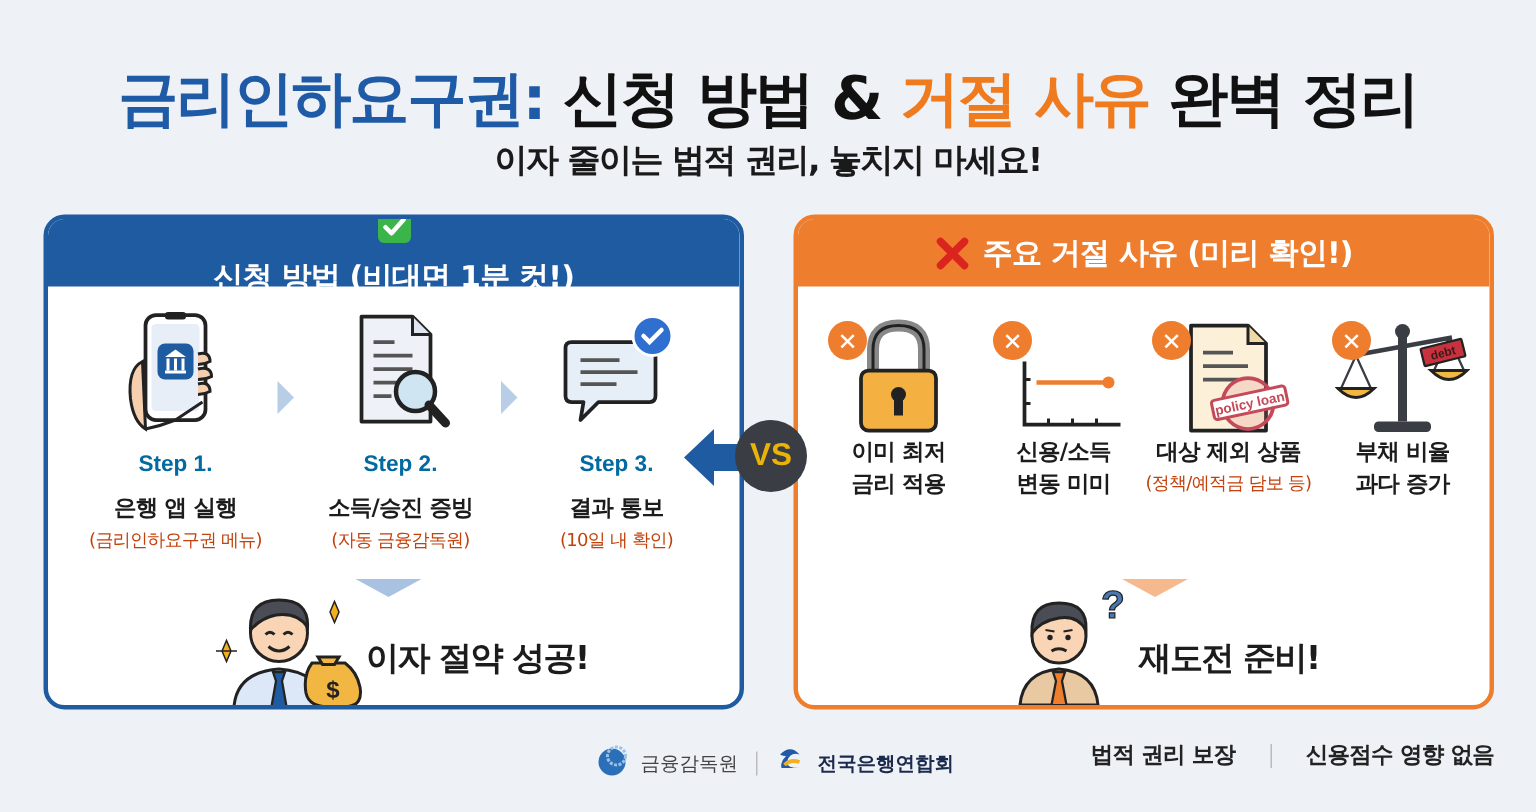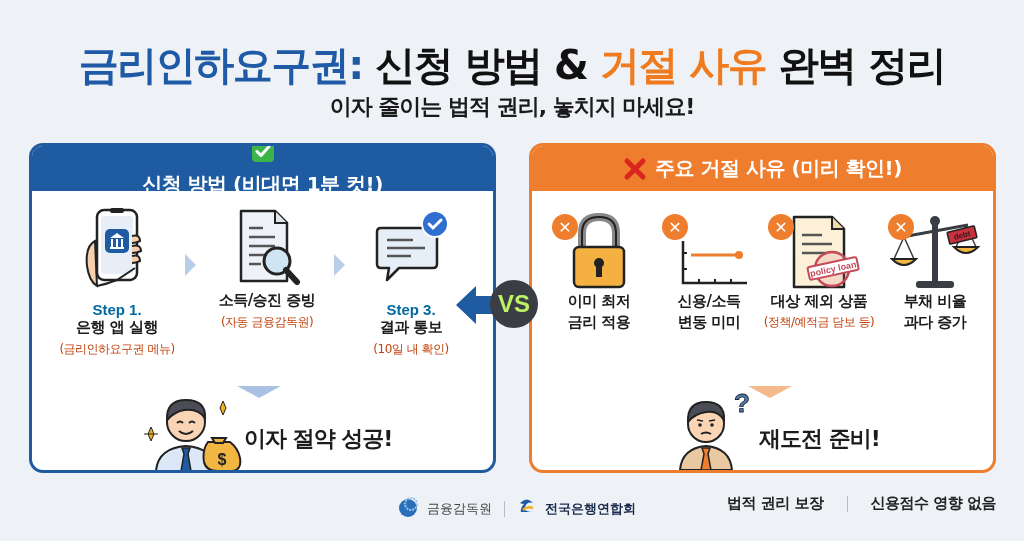--- a/index.html
+++ b/index.html
@@ -33,39 +33,39 @@
     color: #fff; font-size: 20px; font-weight: 700; letter-spacing: -0.5px; gap: 8px;
   }
   .panel.left .panel-header { background: #1f5ba0; flex-direction: column; }
   .panel.right .panel-header { background: #ee7d2e; }
   .hdr-icon { width: 24px; height: 24px; display: inline-flex; align-items: center; justify-content: center; }
 
   .steps { position: absolute; top: 60px; left: 0; width: 100%; height: 175px; }
   .step { position: absolute; top: 0; width: 150px; text-align: center; }
   .step .icon { height: 85px; display: flex; justify-content: center; align-items: flex-end; }
   .step .label { color: #0369a1; font-weight: 700; font-size: 15px; margin-top: 10px; font-family: "Liberation Sans", sans-serif; }
-  .step .name { font-weight: 700; font-size: 15px; margin-top: 0; letter-spacing: -0.5px; }
+  .step .name { font-weight: 700; font-size: 15px; margin-top: 11px; letter-spacing: -0.5px; }
   .step .desc { font-size: 12px; margin-top: 4px; color: #c2410c; letter-spacing: -0.5px; }
   .chev { position: absolute; top: 48px; width: 0; height: 0; border-top: 11px solid transparent; border-bottom: 11px solid transparent; border-left: 11px solid #b8cde6; }
 
   .reasons .step .name { margin-top: 0; line-height: 21px; }
   .reasons .step .desc { margin-top: 2px; }
   .xbadge {
     position: absolute; width: 26px; height: 26px; border-radius: 50%; background: #ee7d2e;
     color: #fff; font-weight: 700; font-size: 16px; display: flex; align-items: center; justify-content: center;
   }
 
   .result { position: absolute; top: 232px; left: 0; width: 100%; height: 95px; }
   .down-tri { position: absolute; top: 8px; width: 0; height: 0; border-left: 22px solid transparent; border-right: 22px solid transparent; border-top: 12px solid; }
   .result-text { position: absolute; top: 46px; font-size: 22px; font-weight: 800; letter-spacing: -1px; }
 
   .vs-wrap { position: absolute; left: 456px; top: 286px; width: 112px; height: 38px; }
   .vs-circle {
     position: absolute; left: 34px; top: -6px; width: 48px; height: 48px; border-radius: 50%;
-    background: #3a3d44; color: #bef264; font-weight: 800; font-size: 24px;
+    background: #3a3d44; color: #eab308; font-weight: 800; font-size: 21px;
     display: flex; align-items: center; justify-content: center; font-family: "Liberation Sans", sans-serif; z-index: 2;
   }
   .arrow-l { position: absolute; left: 0; top: 0; }
   .arrow-r { position: absolute; right: 0; top: 0; }
 
   .footer-left { position: absolute; left: 397px; top: 496px; display: flex; align-items: center; gap: 8px; font-size: 13px; color: #444; }
   .footer-left .divider { width: 1px; height: 16px; background: #bbb; margin: 0 4px; }
   .footer-left .bank { font-weight: 700; color: #1b2b4d; }
   .footer-right { position: absolute; right: 28px; top: 494px; display: flex; align-items: center; gap: 23px; font-size: 15px; font-weight: 600; color: #222; letter-spacing: -0.5px; }
   .footer-right .divider { width: 1px; height: 16px; background: #bbb; }
@@ -123,20 +123,21 @@
               <line x1="22" y1="22" x2="36" y2="22"></line>
               <line x1="22" y1="31" x2="48" y2="31"></line>
               <line x1="22" y1="40" x2="48" y2="40"></line>
               <line x1="22" y1="49" x2="40" y2="49"></line>
               <line x1="22" y1="58" x2="34" y2="58"></line>
             </g>
           <circle cx="50" cy="55" r="13" fill="#cfe5f2" stroke="#222" stroke-width="3"></circle>
           <line x1="59" y1="64" x2="70" y2="76" stroke="#222" stroke-width="6" stroke-linecap="round"></line>
         </svg>
       </div>
+      <div class="label">Step 2.</div>
       <div class="name">소득/승진 증빙</div>
       <div class="desc">(자동 금융감독원)</div>
     </div>
 
     <div class="chev" style="left:302px;"></div>
 
     <div class="step" style="left:304px;">
       <div class="icon">
         <svg width="80" height="85" viewBox="0 0 80 85">
           <path d="M10 22 L62 22 Q66 22 66 26 L66 58 Q66 62 62 62 L28 62 L16 74 L18 62 L10 62 Q6 62 6 58 L6 26 Q6 22 10 22Z" fill="#e6eef8" stroke="#222" stroke-width="2.5" stroke-linejoin="round"></path>

